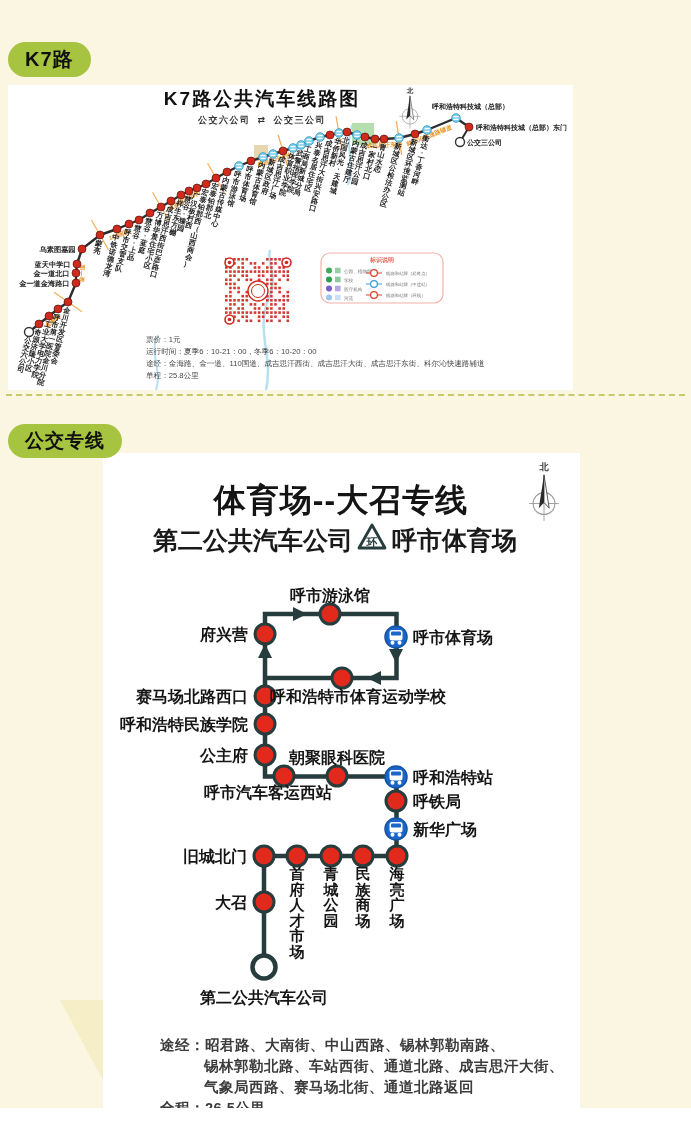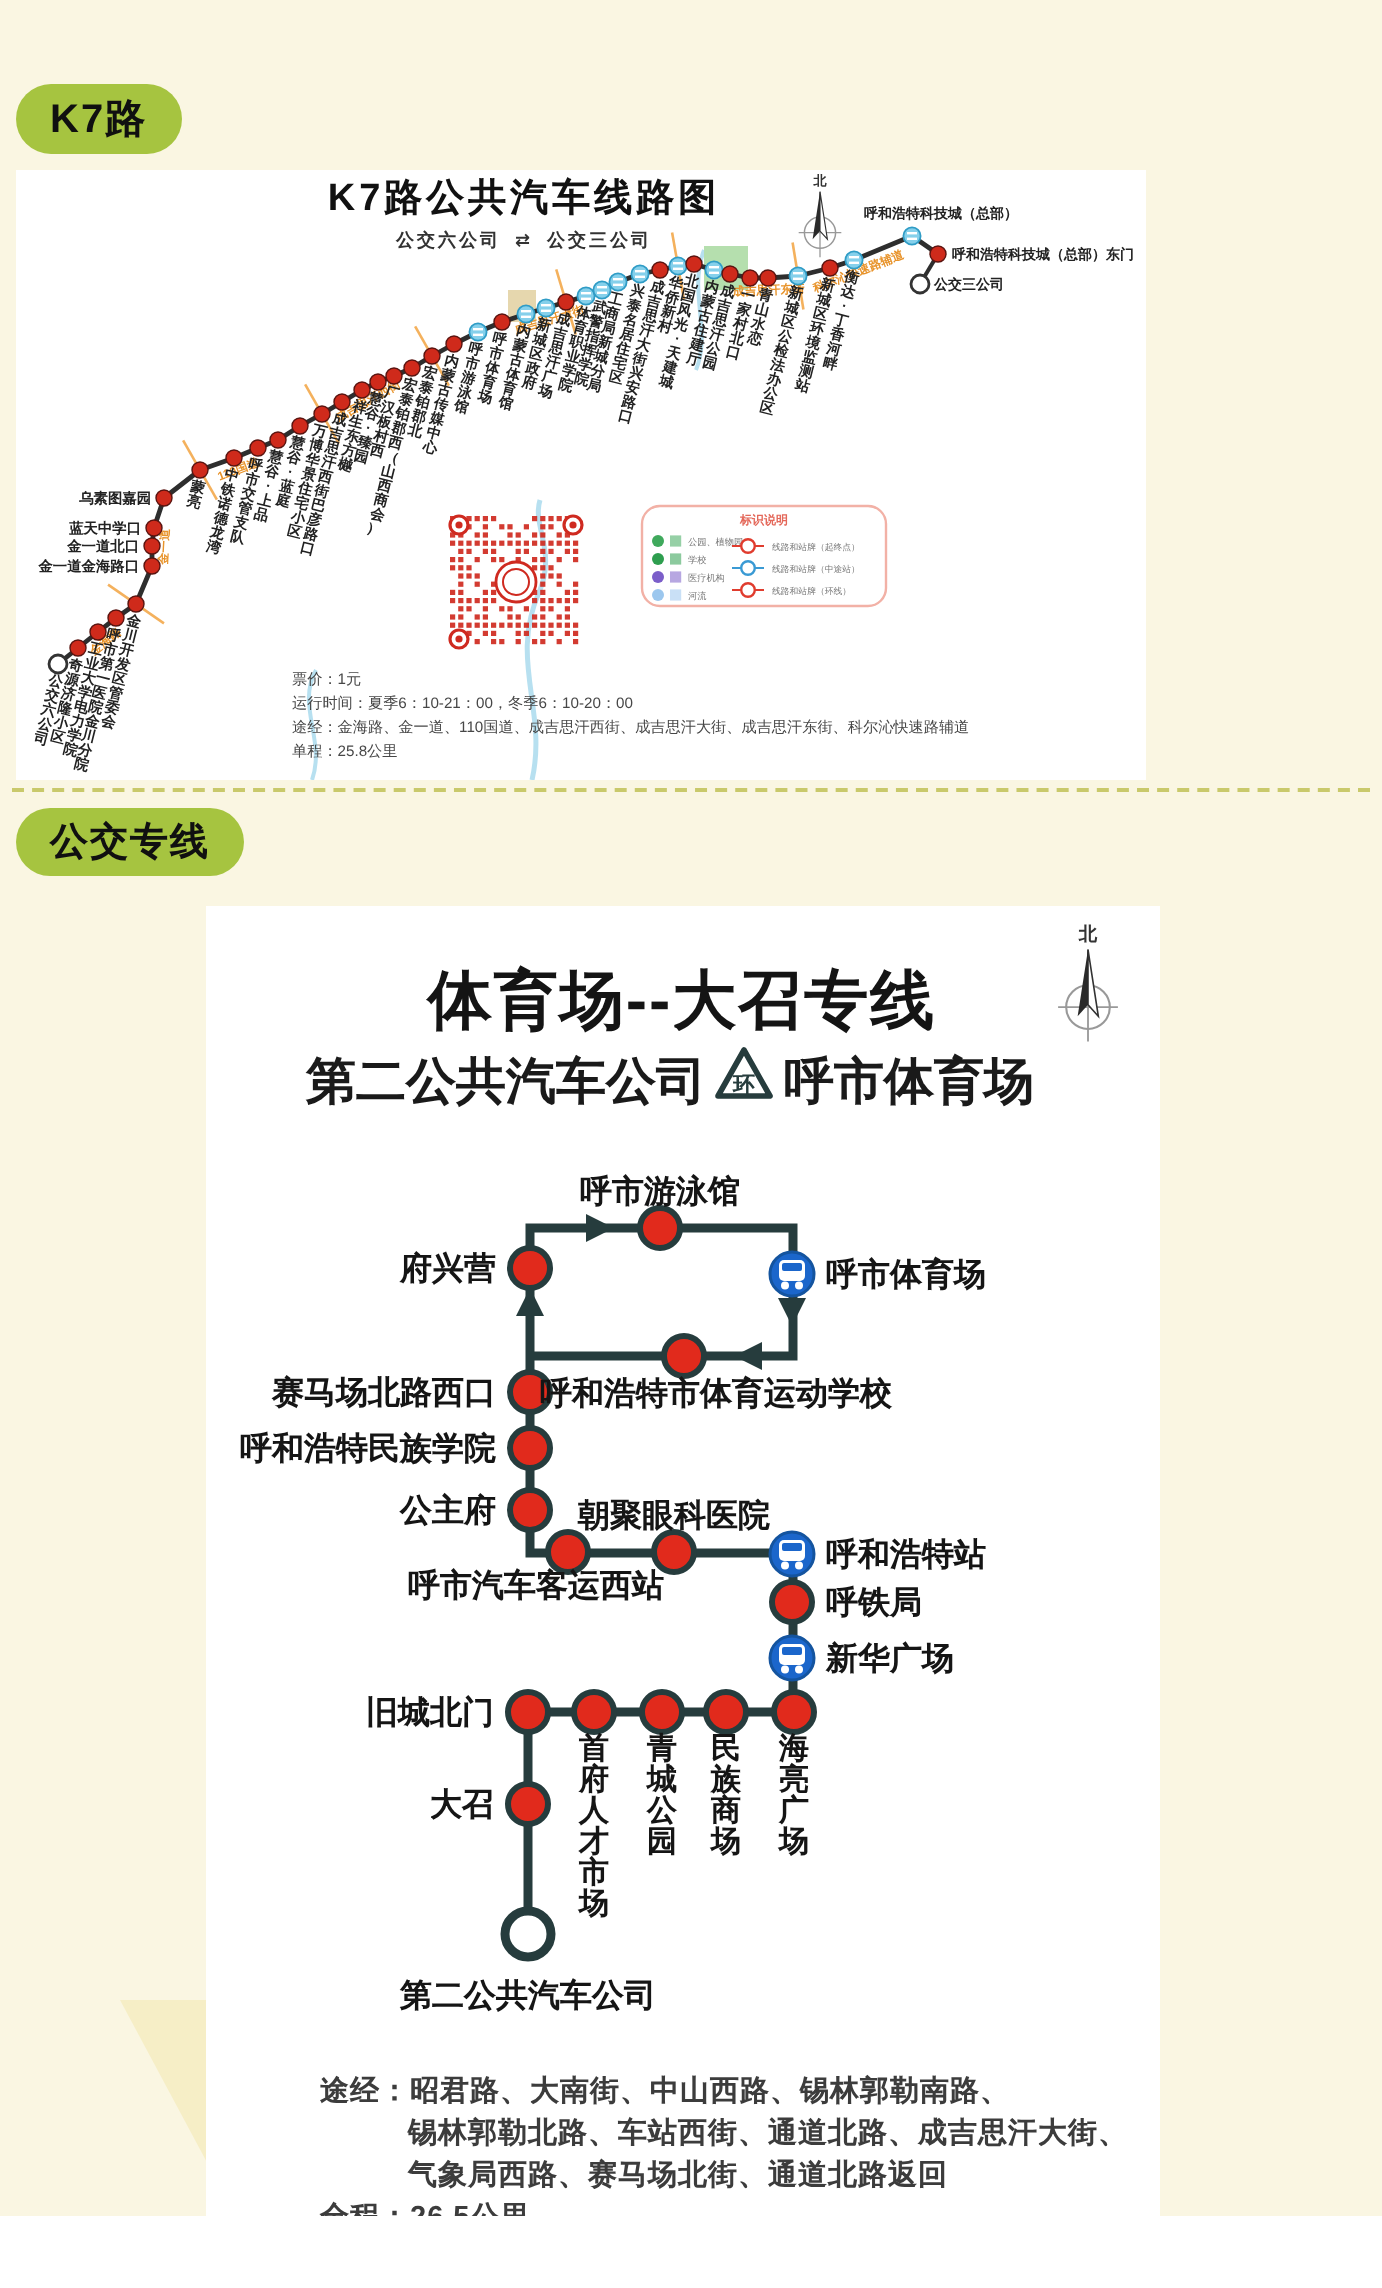--- a/index.html
+++ b/index.html
@@ -3,21 +3,21 @@
 <meta charset="utf-8">
 <style>
   html,body{margin:0;padding:0;}
   body{font-family:"Liberation Sans","DejaVu Sans",sans-serif;}
   .page{position:relative;width:691px;height:1108px;background:#faf6e2;overflow:hidden;}
   .tri{position:absolute;width:0;height:0;border-style:solid;z-index:0;}
   #tri1{left:60px;top:1000px;border-width:140px 75px 0 75px;border-color:#f6eec6 transparent transparent transparent;}
   #tri2{left:415px;top:1030px;border-width:110px 60px 0 60px;border-color:#f8f0cc transparent transparent transparent;}
   .badge{position:absolute;left:8px;border-radius:18px;font-weight:bold;font-size:20px;color:#101010;padding:4px 17px;z-index:2;letter-spacing:1px;}
   #badge-k7{top:42px;}
-  #badge-special{top:404px;font-size:19px;}
+  #badge-special{top:424px;font-size:19px;}
   .panel{position:absolute;background:#ffffff;z-index:1;}
   #panel-k7{left:8px;top:85px;width:565px;height:305px;}
   #panel-l2{left:103px;top:453px;width:477px;height:664px;}
   .sep{position:absolute;left:6px;width:679px;border-top:2px dashed #c9c96b;z-index:2;}
   #sep1{top:394px;}
   #sep2{top:1123px;}
   #sep3{top:1137px;}
   svg{display:block;}
   svg text{font-family:"Liberation Sans","DejaVu Sans",sans-serif;}
   .k7-title{font-size:19px;font-weight:bold;fill:#111;letter-spacing:2px;}

